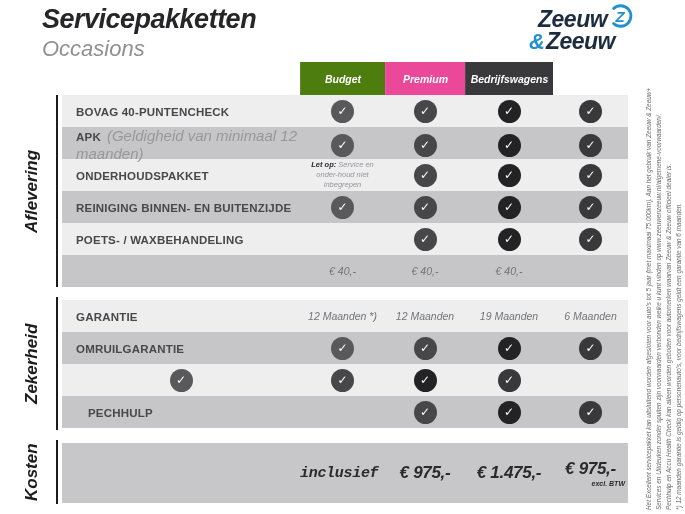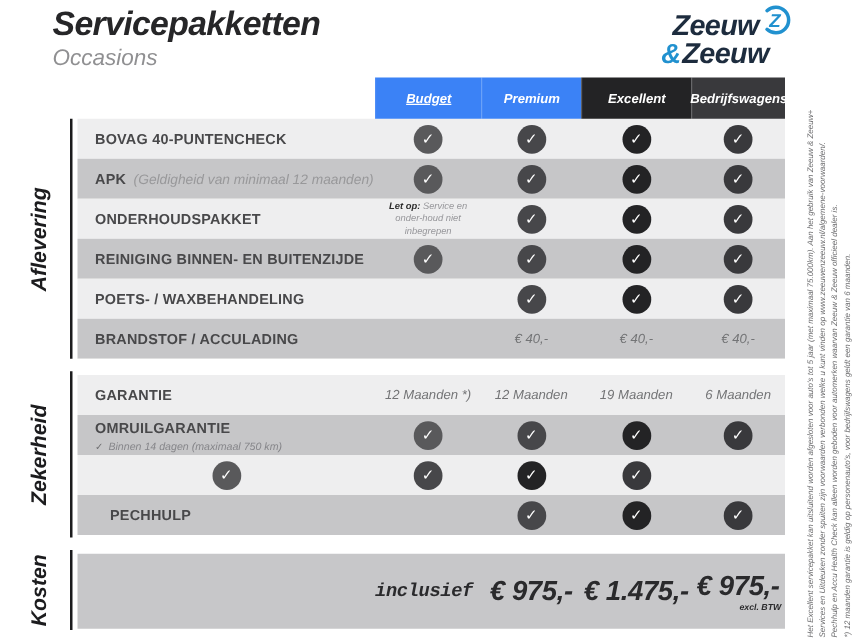--- a/index.html
+++ b/index.html
@@ -3,55 +3,55 @@
 <meta charset="utf-8">
 <style>
   * { margin:0; padding:0; box-sizing:border-box; }
   html,body { background:#fff; }
   body { font-family:"Liberation Sans","DejaVu Sans",sans-serif; }
   .page { position:relative; width:685px; height:514px; background:#fff; overflow:hidden; }
 
   
   .title-block { position:absolute; left:42px; top:4px; }
   .title-block h1 { font-size:27px; font-weight:800; font-style:italic; color:#262628; letter-spacing:-0.5px; }
-  .title-block .subtitle { font-size:18px; font-style:italic; color:#909092; margin-top:1px; font-weight:400; }
+  .title-block .subtitle { font-size:22px; font-style:italic; color:#909092; margin-top:1px; font-weight:400; }
 
   
   .logo { position:absolute; left:529px; top:5px; color:#1d2c3e; }
   .logo .row1 { display:flex; align-items:center; padding-left:9px; }
   .logo .word { font-size:23px; font-weight:800; font-style:italic; letter-spacing:-0.5px; }
   .logo .amp { color:#2191cf; font-size:22px; font-weight:800; font-style:italic; margin-right:1px; }
   .logo .row2 { margin-top:-6px; display:flex; align-items:center; }
   .logo svg { margin-left:1px; margin-top:-3px; }
 
   
   .ptable { position:absolute; left:62px; top:62px; width:566px; }
   .thead, .row, .kosten-row { display:grid; grid-template-columns:238px 85px 80px 88px 75px; }
   .thead { height:33px; }
   .hcell { display:flex; align-items:center; justify-content:center; color:#fff; font-style:italic; font-weight:700; font-size:10.5px; border-left:1px solid rgba(255,255,255,0.10); }
   .row { height:32px; align-items:stretch; }
   .row.light { background:#eeeeef; }
   .row.dark { background:#c6c6c8; }
   .row-label { display:flex; flex-direction:column; justify-content:center; padding-left:14px; line-height:1.15; }
   .lab-line { display:block; }
   .lab-text { display:inline; font-weight:700; font-size:11.5px; color:#48484a; letter-spacing:0.2px; }
-  .lab-note { display:inline; margin-left:6px; font-size:11px; font-style:italic; color:#98989a; font-weight:400; }
+  .lab-note { display:inline; margin-left:6px; font-size:15px; font-style:italic; color:#98989a; font-weight:400; }
   .lab-sub { display:block; font-size:8.5px; color:#86868a; font-style:italic; margin-top:2px; }
   .sub-check { font-style:normal; color:#6f6f71; margin-right:4px; font-size:8px; }
   .cell { display:flex; align-items:center; justify-content:center; }
   .chk { width:23px; height:23px; border-radius:50%; color:#fff; font-size:12px; font-weight:700; display:flex; align-items:center; justify-content:center; }
   .cval { font-style:italic; color:#737476; font-size:10.5px; }
   .cnote { font-size:7.5px; color:#96969a; text-align:center; line-height:1.3; font-style:italic; padding:0 6px; }
   .cnote b { color:#2b2b2b; }
   .gap1 { height:13px; background:#fff; }
   .gap2 { height:15px; background:#fff; }
   .kosten-row { background:#c7c7c9; height:60px; align-items:center; }
   .kcell { display:flex; flex-direction:column; align-items:center; justify-content:center; }
   .kcell.kfirst { align-items:flex-start; padding-right:4px;font-family:Liberation Mono, monospace; }
-  .kval { font-weight:800; font-style:italic; font-size:22px; color:#2a2a2c; letter-spacing:-0.3px; }
+  .kval { font-weight:800; font-style:italic; font-size:17px; color:#2a2a2c; letter-spacing:-0.3px; }
   .kfirst .kval { font-size:15px; }
   .knote { font-size:7px; font-weight:700; font-style:italic; color:#2a2a2c; align-self:flex-end; margin-right:3px; margin-top:1px; }
 
   
   .premium-outline { position:absolute; left:388px; top:45px; width:73px; height:462px; border:2px dotted #3fae49; z-index:5; pointer-events:none; }
   .meest-badge { position:absolute; top:0; left:0; right:0; height:15px; background:#fff; display:flex; align-items:center; justify-content:center; font-size:9.5px; font-weight:700; font-style:italic; color:#1e1e1e; }
 
   
   .side-label { position:absolute; left:14px; width:36px; display:flex; align-items:center; justify-content:center; writing-mode:vertical-rl; transform:rotate(180deg); font-style:italic; font-size:17px; color:#1c1c1e; font-weight:600; }
   #lbl-sec0 { top:95px; height:192px; }
@@ -88,23 +88,22 @@
     </div>
     <div class="row2">
       <span class="amp">&amp;</span>
       <span class="word">Zeeuw</span>
     </div>
   </div>
 
   <div class="ptable">
       <div class="thead">
         <div class="hspacer"></div>
-        <div class="hcell" style="background: #3b82f6; text-decoration: underline;">Budget</div>
-        <div class="hcell" style="background: #3b82f6;">Premium</div>
-        <div class="hcell" style="background: rgb(35, 35, 37);">Excellent</div>
+        <div class="hcell" style="background: #4d7c0f;">Budget</div>
+        <div class="hcell" style="background: #ec4899;">Premium</div>
         <div class="hcell" style="background: rgb(57, 57, 60);">Bedrijfswagens</div>
       </div>
       <div class="row light">
         <div class="row-label">
           <div class="lab-line"><div class="lab-text" style="display: inline;">BOVAG 40-PUNTENCHECK</div></div>
         </div>
         <div class="cell">
           <div class="chk" style="background: rgb(89, 89, 91);">✓</div>
         </div>
         <div class="cell">
@@ -177,23 +176,20 @@
           <div class="chk" style="background: rgb(71, 71, 74);">✓</div>
         </div>
         <div class="cell">
           <div class="chk" style="background: rgb(35, 35, 37);">✓</div>
         </div>
         <div class="cell">
           <div class="chk" style="background: rgb(57, 57, 60);">✓</div>
         </div>
       </div>
       <div class="row dark">
-        <div class="row-label">
-          <div class="lab-line"><div class="lab-text" style="display: inline;">BRANDSTOF / ACCULADING</div></div>
-        </div>
         <div class="cell"></div>
         <div class="cell">
           <div class="cval">€ 40,-</div>
         </div>
         <div class="cell">
           <div class="cval">€ 40,-</div>
         </div>
         <div class="cell">
           <div class="cval">€ 40,-</div>
         </div>
@@ -212,21 +208,20 @@
         <div class="cell">
           <div class="cval">19 Maanden</div>
         </div>
         <div class="cell">
           <div class="cval">6 Maanden</div>
         </div>
       </div>
       <div class="row dark">
         <div class="row-label">
           <div class="lab-line"><div class="lab-text" style="display: inline;">OMRUILGARANTIE</div></div>
-          <div class="lab-sub"><div class="sub-check" style="display: inline;">✓</div><div style="display: inline;">Binnen 14 dagen (maximaal 750 km)</div></div>
         </div>
         <div class="cell">
           <div class="chk" style="background: rgb(89, 89, 91);">✓</div>
         </div>
         <div class="cell">
           <div class="chk" style="background: rgb(71, 71, 74);">✓</div>
         </div>
         <div class="cell">
           <div class="chk" style="background: rgb(35, 35, 37);">✓</div>
         </div>

